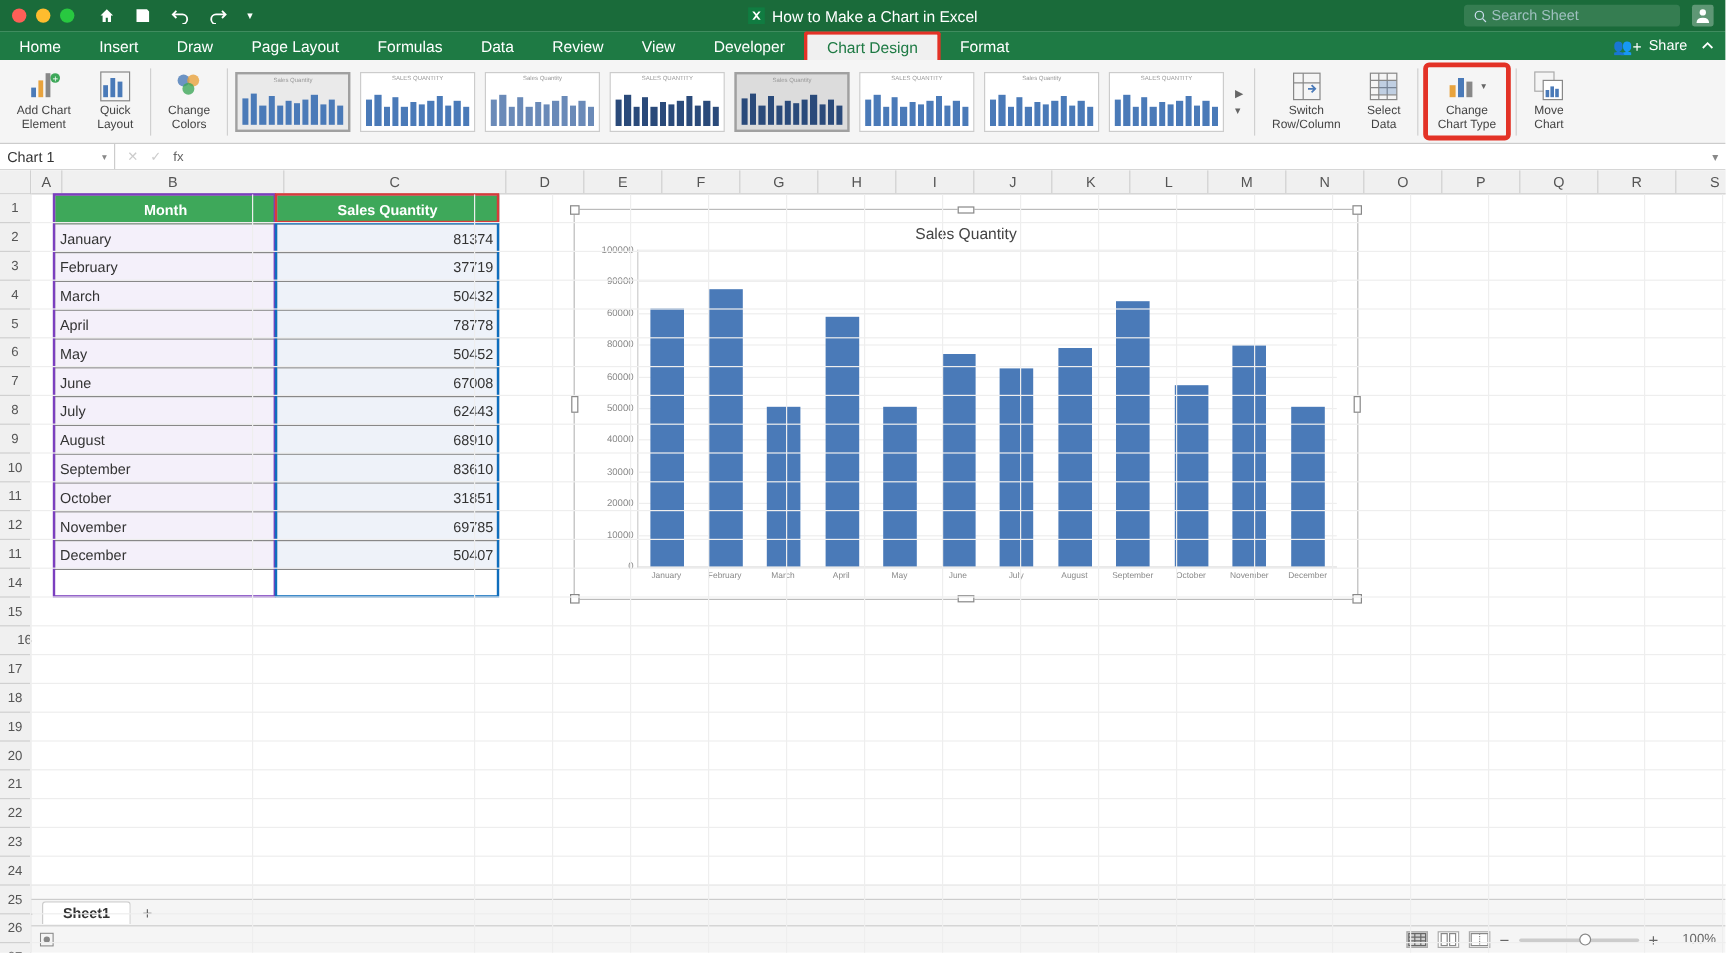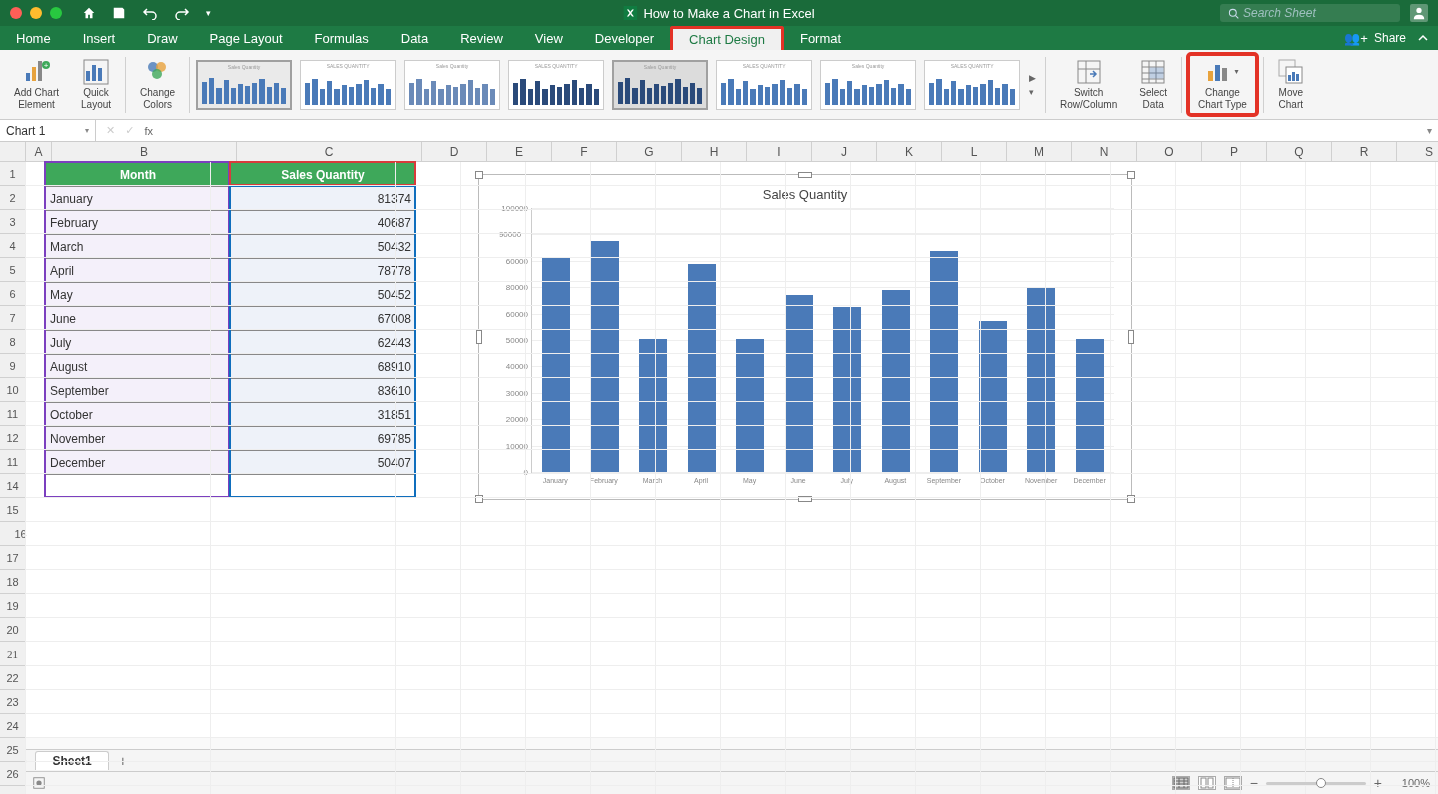--- a/index.html
+++ b/index.html
@@ -19,21 +19,21 @@
   html,body { margin:0; padding:0; font-family: -apple-system, Helvetica, Arial, sans-serif; font-size: 12px; color:#333; background:#fff; width:1438px; height:794px; overflow:hidden; }
 
   
   .titlebar { height:26px; background: linear-gradient(#1a6b3a,#1a6b3a); display:flex; align-items:center; color:#fff; position:relative; }
   .traffic { display:flex; gap:8px; padding-left:10px; }
   .dot { width:12px; height:12px; border-radius:50%; }
   .red { background:#ff5f57; } .yellow { background:#febc2e; } .greenlight { background:#28c840; }
   .quickaccess { display:flex; align-items:center; gap:16px; margin-left:20px; }
   .qa-icon { color:#fff; font-size:14px; cursor:pointer; }
   .title-center { position:absolute; left:50%; transform:translateX(-50%); display:flex; align-items:center; gap:6px; font-size:13px; color:#fff; }
-  .title-right { margin-left:auto; display:flex; align-items:center; gap:10px; padding-right:10px;font-style:italic; }
+  .title-right { margin-left:auto; display:flex; align-items:center; gap:10px; padding-right:10px; }
   .search-box { background: rgba(255,255,255,0.12); border-radius:3px; padding:2px 8px; color:#cde; font-size:12px; width:180px; display:flex; align-items:center; gap:4px; }
   .user-icon { width:18px; height:18px; background: rgba(255,255,255,0.3); border-radius:2px; display:flex; align-items:center; justify-content:center; font-size:12px; }
 
   
   .tabs-row { height:24px; background: var(--green-med); display:flex; align-items:stretch; color:#fff; }
   .tab { padding:0 16px; display:flex; align-items:center; font-size:13px; cursor:pointer; }
   .tab.active { background:#f0f0f0; color: var(--green-med); border:3px solid #E33226; border-bottom:none; border-radius:3px 3px 0 0; }
   .tabs-right { margin-left:auto; display:flex; align-items:center; gap:6px; padding-right:10px; }
 
   
@@ -494,21 +494,21 @@
           <div class="row-h" style="height: 24px;">11</div>
           <div class="row-h" style="height: 24px;">12</div>
           <div class="row-h" style="height: 24px;">11</div>
           <div class="row-h" style="height: 24px;">14</div>
           <div class="row-h" style="height: 24px;">15</div>
           <div class="row-h" style="height: 24px; padding-left: 16px;">16</div>
           <div class="row-h" style="height: 24px;">17</div>
           <div class="row-h" style="height: 24px;">18</div>
           <div class="row-h" style="height: 24px;">19</div>
           <div class="row-h" style="height: 24px;">20</div>
-          <div class="row-h" style="height: 24px; font-family: Liberation Serif, serif;">21</div>
+          <div class="row-h" style="height: 24px;">21</div>
           <div class="row-h" style="height: 24px;">22</div>
           <div class="row-h" style="height: 24px;">23</div>
           <div class="row-h" style="height: 24px;">24</div>
           <div class="row-h" style="height: 24px;">25</div>
           <div class="row-h" style="height: 24px;">26</div>
           <div class="row-h" style="height: 24px;">27</div>
         </div>
       <div class="cells" id="cells-area">
 
         <div class="table-overlay">
@@ -519,21 +519,21 @@
               <th style="width:185px;">Sales Quantity</th>
             </tr>
             </tbody>
               <tbody id="table-body">
                 <tr>
                   <td style="width: 185px;">January</td>
                   <td class="numcell" style="width: 185px;">81374</td>
                 </tr>
                 <tr>
                   <td style="width: 185px;">February</td>
-                  <td class="numcell" style="width: 185px;">40687</td>
+                  <td class="numcell" style="width: 185px;">37719</td>
                 </tr>
                 <tr>
                   <td style="width: 185px;">March</td>
                   <td class="numcell" style="width: 185px; margin-left: 48px;">50432</td>
                 </tr>
                 <tr>
                   <td style="width: 185px;">April</td>
                   <td class="numcell" style="width: 185px;">78778</td>
                 </tr>
                 <tr>
@@ -601,21 +601,21 @@
                 <div class="ytick" style="bottom: 40%;">40000</div>
                 <div class="gridline-h" style="top: 50%;"></div>
                 <div class="ytick" style="bottom: 50%;">50000</div>
                 <div class="gridline-h" style="top: 40%;"></div>
                 <div class="ytick" style="bottom: 60%;">60000</div>
                 <div class="gridline-h" style="top: 30%;"></div>
                 <div class="ytick" style="bottom: 70%;">80000</div>
                 <div class="gridline-h" style="top: 20%;"></div>
                 <div class="ytick" style="bottom: 80%;">60000</div>
                 <div class="gridline-h" style="top: 10%;"></div>
-                <div class="ytick" style="bottom: 90%; text-align: center;">90000</div>
+                <div class="ytick" style="bottom: 90%;">90000</div>
                 <div class="gridline-h" style="top: 0%;"></div>
                 <div class="ytick" style="bottom: 100%;">100000</div>
                 <div class="bars-area">
                   <div class="bar-slot">
                     <div class="bar-rect" style="height: 81.374%;"></div>
                   </div>
                   <div class="bar-slot">
                     <div class="bar-rect" style="height: 87.435%;"></div>
                   </div>
                   <div class="bar-slot">

